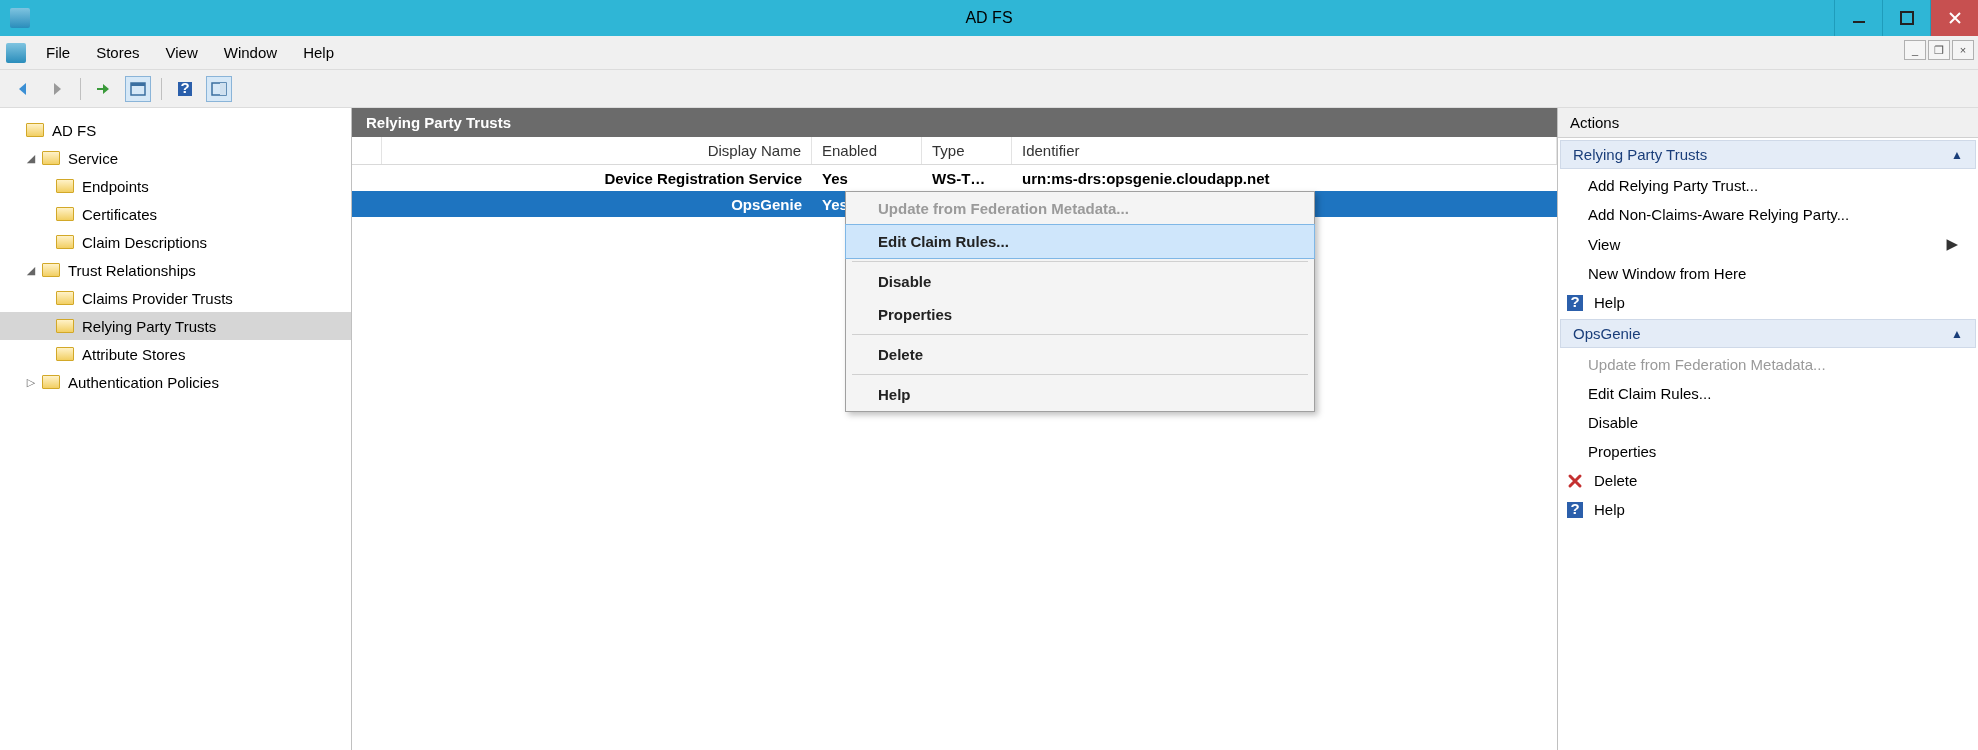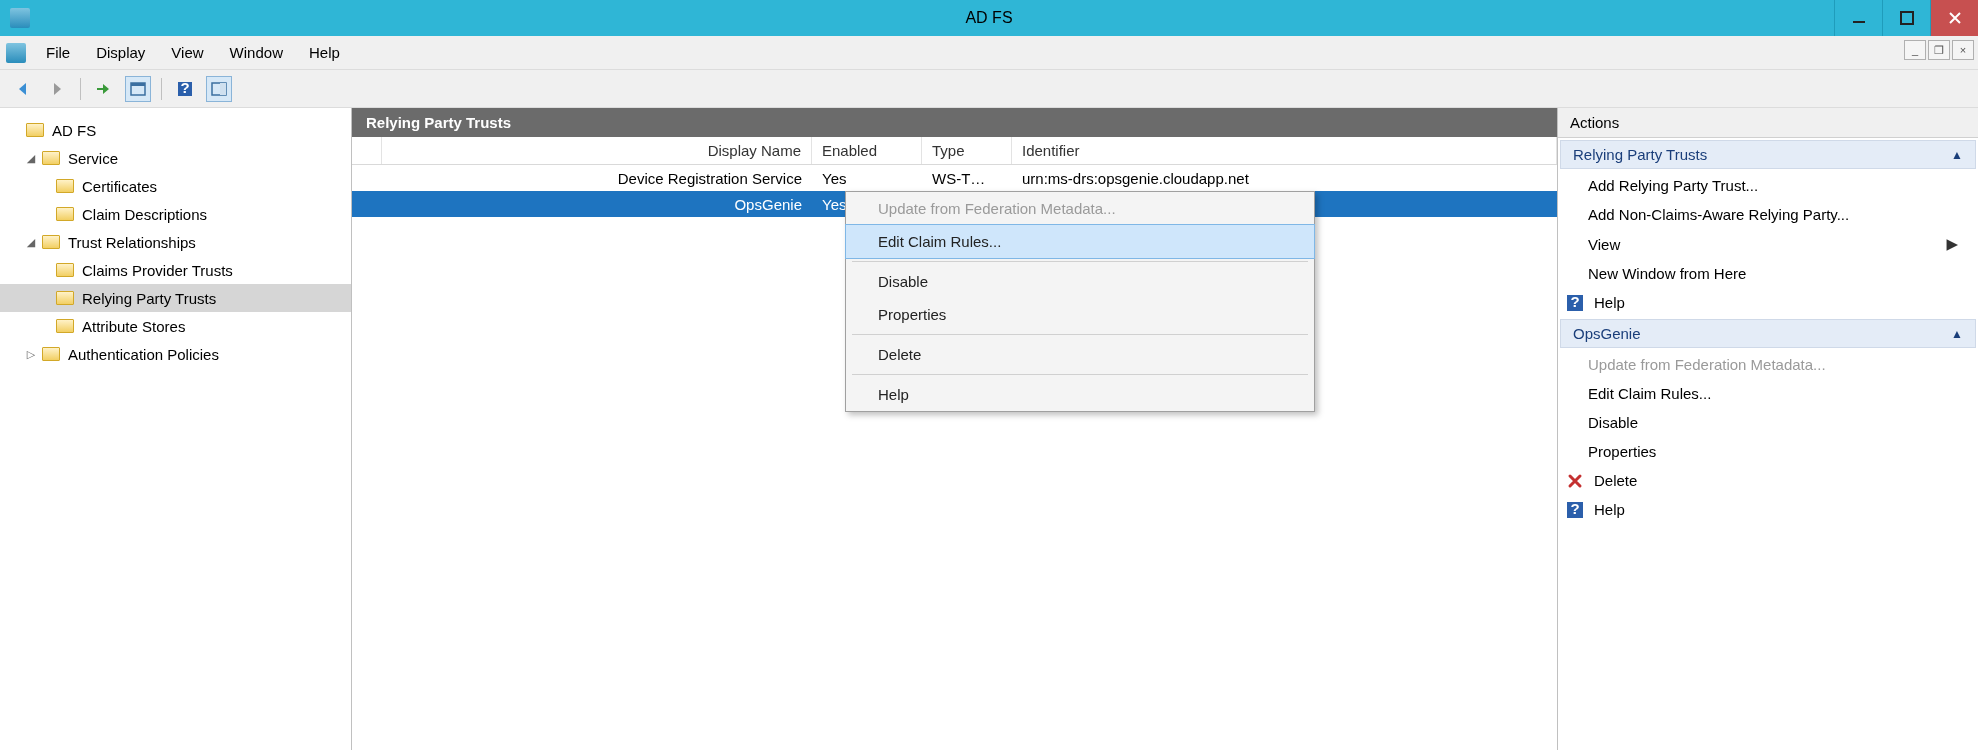--- a/index.html
+++ b/index.html
@@ -38,21 +38,21 @@
   .tree-item.selected { background:#d6d6d6; }
   .expander { width:14px; display:inline-flex; justify-content:center; color:#666; font-size:11px;}
   .folder-icon { width:18px; height:14px; background:linear-gradient(#fff2c8,#f2cf63); border:1px solid #d2a828; border-radius:1px; margin-right:4px;}
   .indent-1 { padding-left: 24px;}
   .indent-2 { padding-left: 56px;}
 
   
   .grid-title { background:#6b6b6b; color:#fff; font-weight:600; padding:6px 14px; }
   .grid-head { display:flex; border-bottom:1px solid #d9d9d9; background:#fff;}
   .grid-head .hcell { padding:5px 10px; border-right:1px solid #e3e3e3; color:#333; }
-  .grid-body { position:relative; flex:1; background:#fff;}
+  .grid-body { position:relative; flex:1; background:#fff;font-weight:bold;}
   .grid-row { display:flex; height:26px; align-items:center; }
   .grid-row.selected { background:#1e74c0; color:#fff;}
   .gcell { padding:0 10px; overflow:hidden; text-overflow:ellipsis; white-space:nowrap;}
   .col-gutter{ width:30px; border-right:1px solid #eee;}
   .col-name { width: 430px; text-align: right;}
   .col-enabled { width:110px;}
   .col-type { width:90px;}
   .col-id { flex:1;}
   .grid-head .col-gutter{border-right:1px solid #e3e3e3;}
 
@@ -94,21 +94,21 @@
       <svg viewBox="0 0 14 14">
           <path d="M2 2 L12 12 M12 2 L2 12" stroke="#fff" stroke-width="2"></path>
         </svg>
     </div>
   </div>
 </div>
 
 <div class="menubar">
   <span class="menu-icon"></span>
   <span class="menu-item">File</span>
-  <span class="menu-item">Display</span>
+  <span class="menu-item">Stores</span>
   <span class="menu-item">View</span>
   <span class="menu-item">Window</span>
   <span class="menu-item">Help</span>
   <div class="mdi-ctrls">
     <div class="mdi-ctrl">_</div>
     <div class="mdi-ctrl">❐</div>
     <div class="mdi-ctrl">×</div>
   </div>
 </div>
 
@@ -155,20 +155,24 @@
   <div class="tree-pane">
     <div class="tree-item">
       <span class="expander"></span>
       <span class="folder-icon"></span>
       <span>AD FS</span>
     </div>
     <div class="tree-item indent-1">
       <span class="expander">◢</span>
       <span class="folder-icon"></span>
       <span>Service</span>
+    </div>
+    <div class="tree-item indent-2">
+      <span class="folder-icon"></span>
+      <span>Endpoints</span>
     </div>
     <div class="tree-item indent-2">
       <span class="folder-icon"></span>
       <span>Certificates</span>
     </div>
     <div class="tree-item indent-2">
       <span class="folder-icon"></span>
       <span>Claim Descriptions</span>
     </div>
     <div class="tree-item indent-1">

